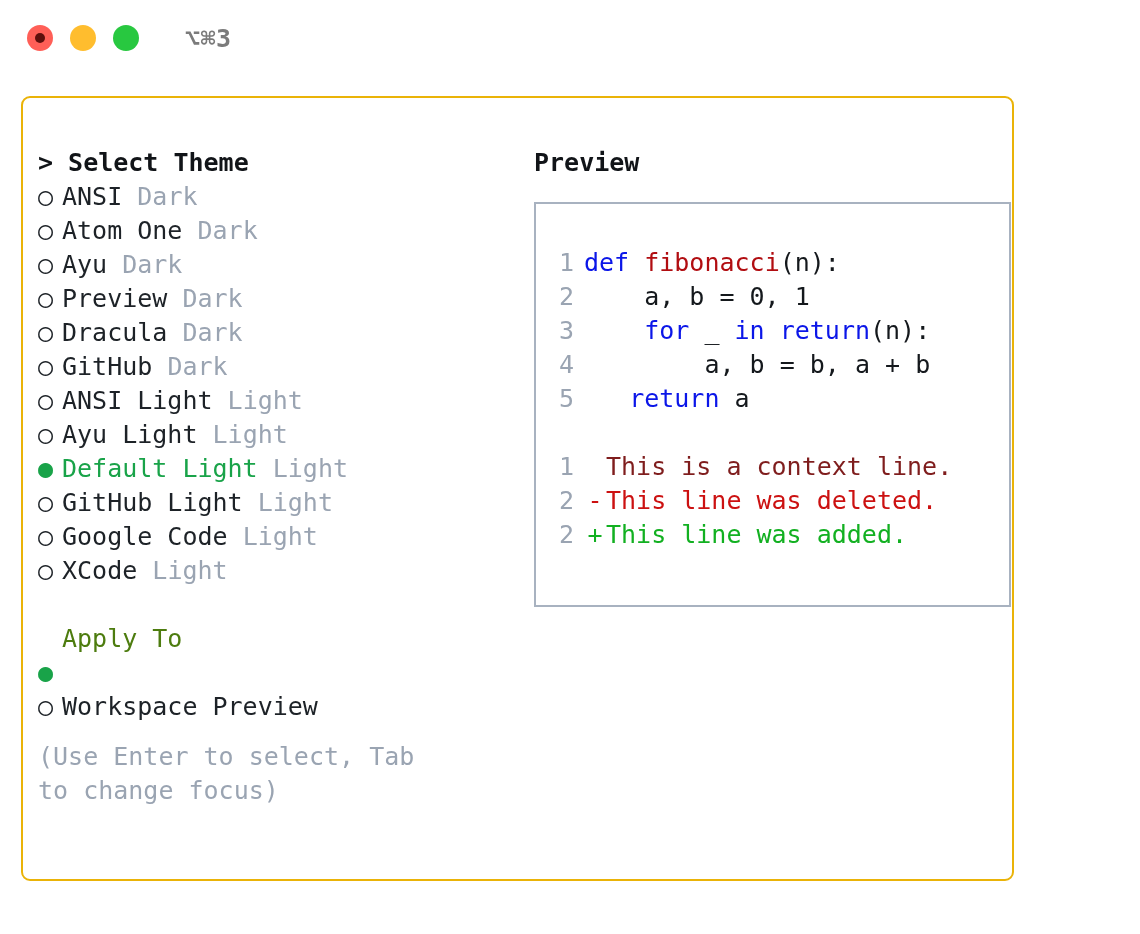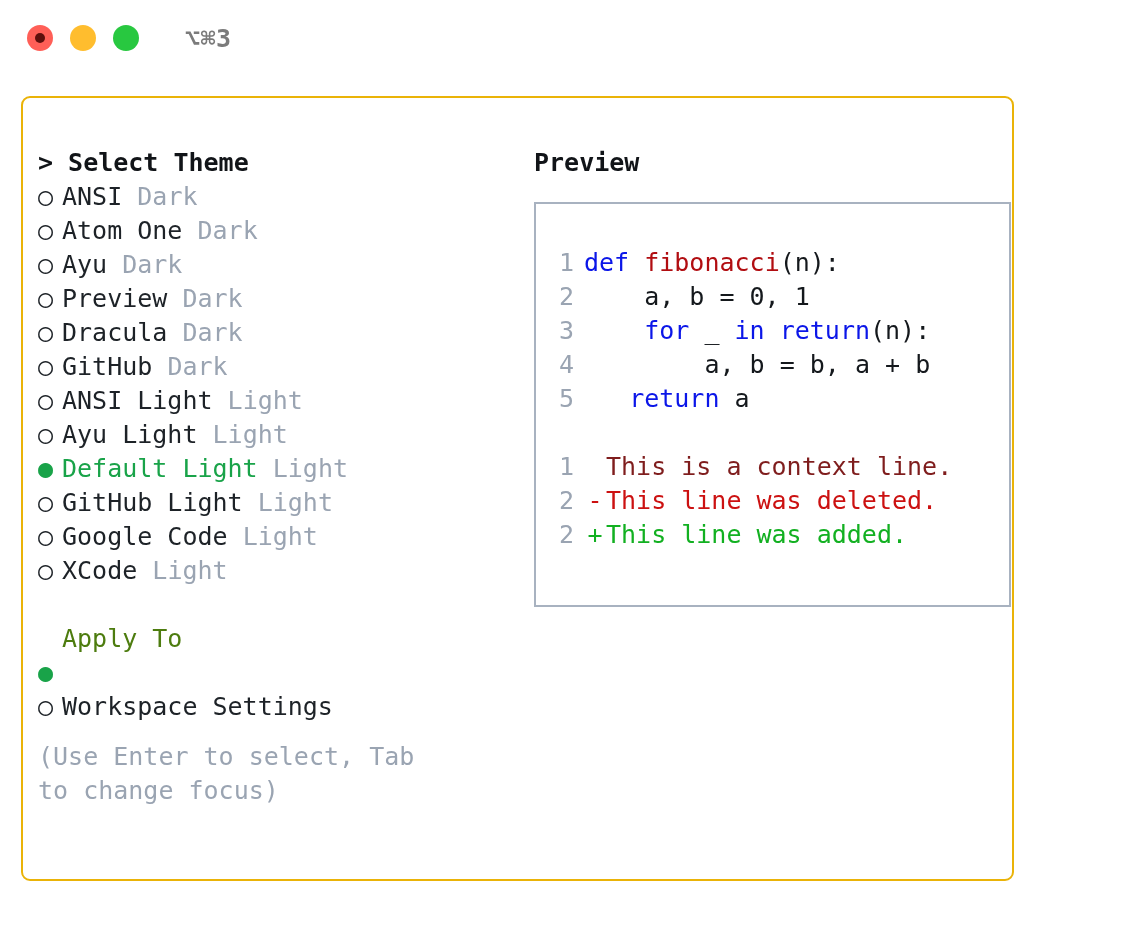--- a/index.html
+++ b/index.html
@@ -240,21 +240,21 @@
             <div class="theme-row"><span class="bullet">○</span><span class="theme-name">GitHub Light</span><span class="kind-gap"> </span><span class="theme-kind">Light</span></div>
             <div class="theme-row"><span class="bullet">○</span><span class="theme-name">Google Code</span><span class="kind-gap"> </span><span class="theme-kind">Light</span></div>
             <div class="theme-row"><span class="bullet">○</span><span class="theme-name">XCode</span><span class="kind-gap"> </span><span class="theme-kind">Light</span></div>
           </div>
 
         <div class="section-spacer"></div>
 
         <div class="section-header">Apply To</div>
         <div id="apply-list">
             <div class="theme-row selected"><span class="bullet">●</span></div>
-            <div class="theme-row"><span class="bullet">○</span><span class="theme-name">Workspace Settings</span></div>
+            <div class="theme-row"><span class="bullet">○</span><span class="theme-name">Workspace Preview</span></div>
           </div>
 
         <div class="hint">(Use Enter to select, Tab to change focus)</div>
       </div>
 
       <div class="right-col">
         <div class="preview-label">Preview</div>
         <div class="preview-box">
           <div id="code-block">
               <div class="code-line"><span class="lineno">1</span><span class="code-text"><span class="tok-kw">def </span><span class="tok-fn">fibonacci</span><span class="tok-plain">(n):</span></span></div>

